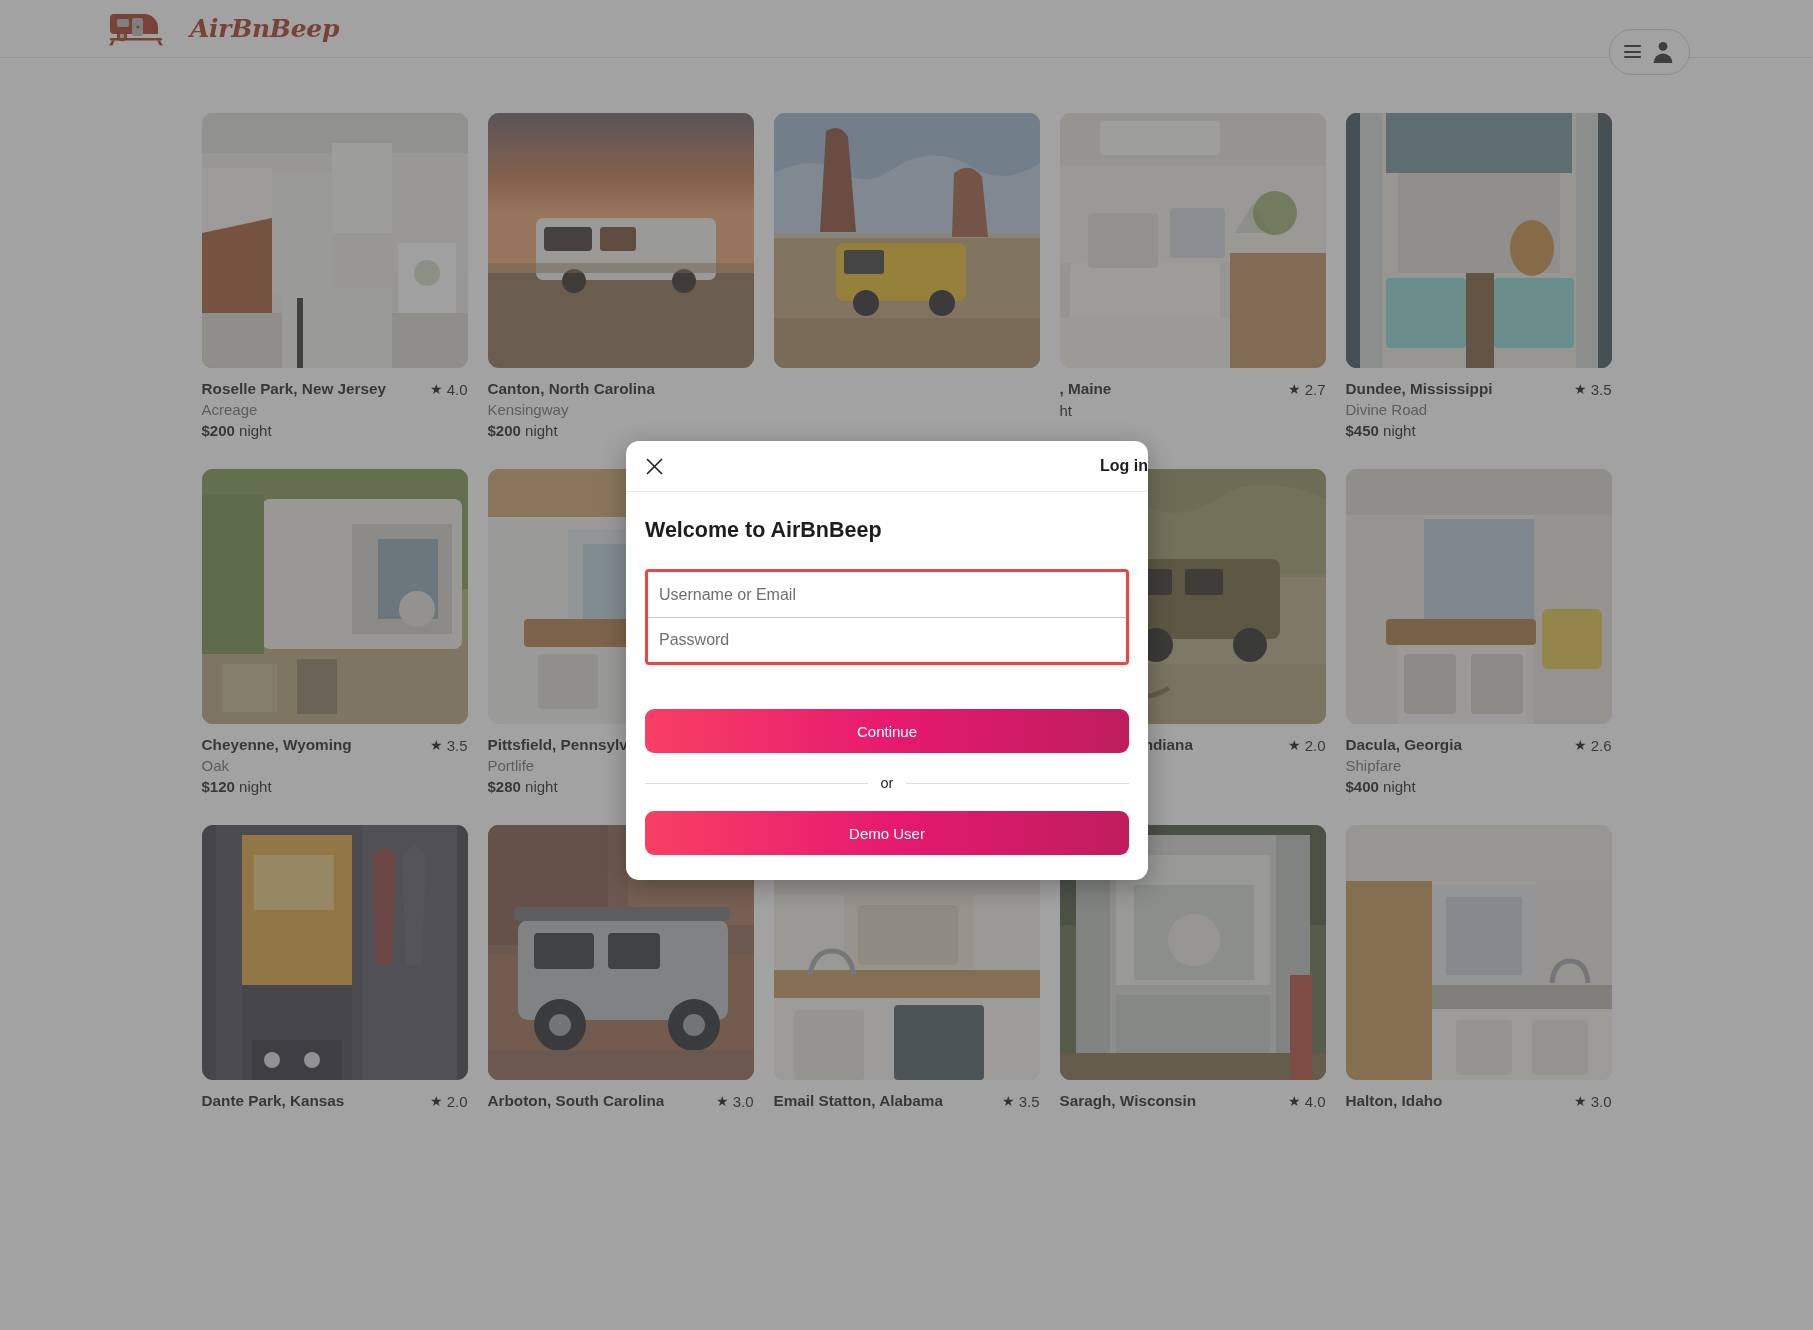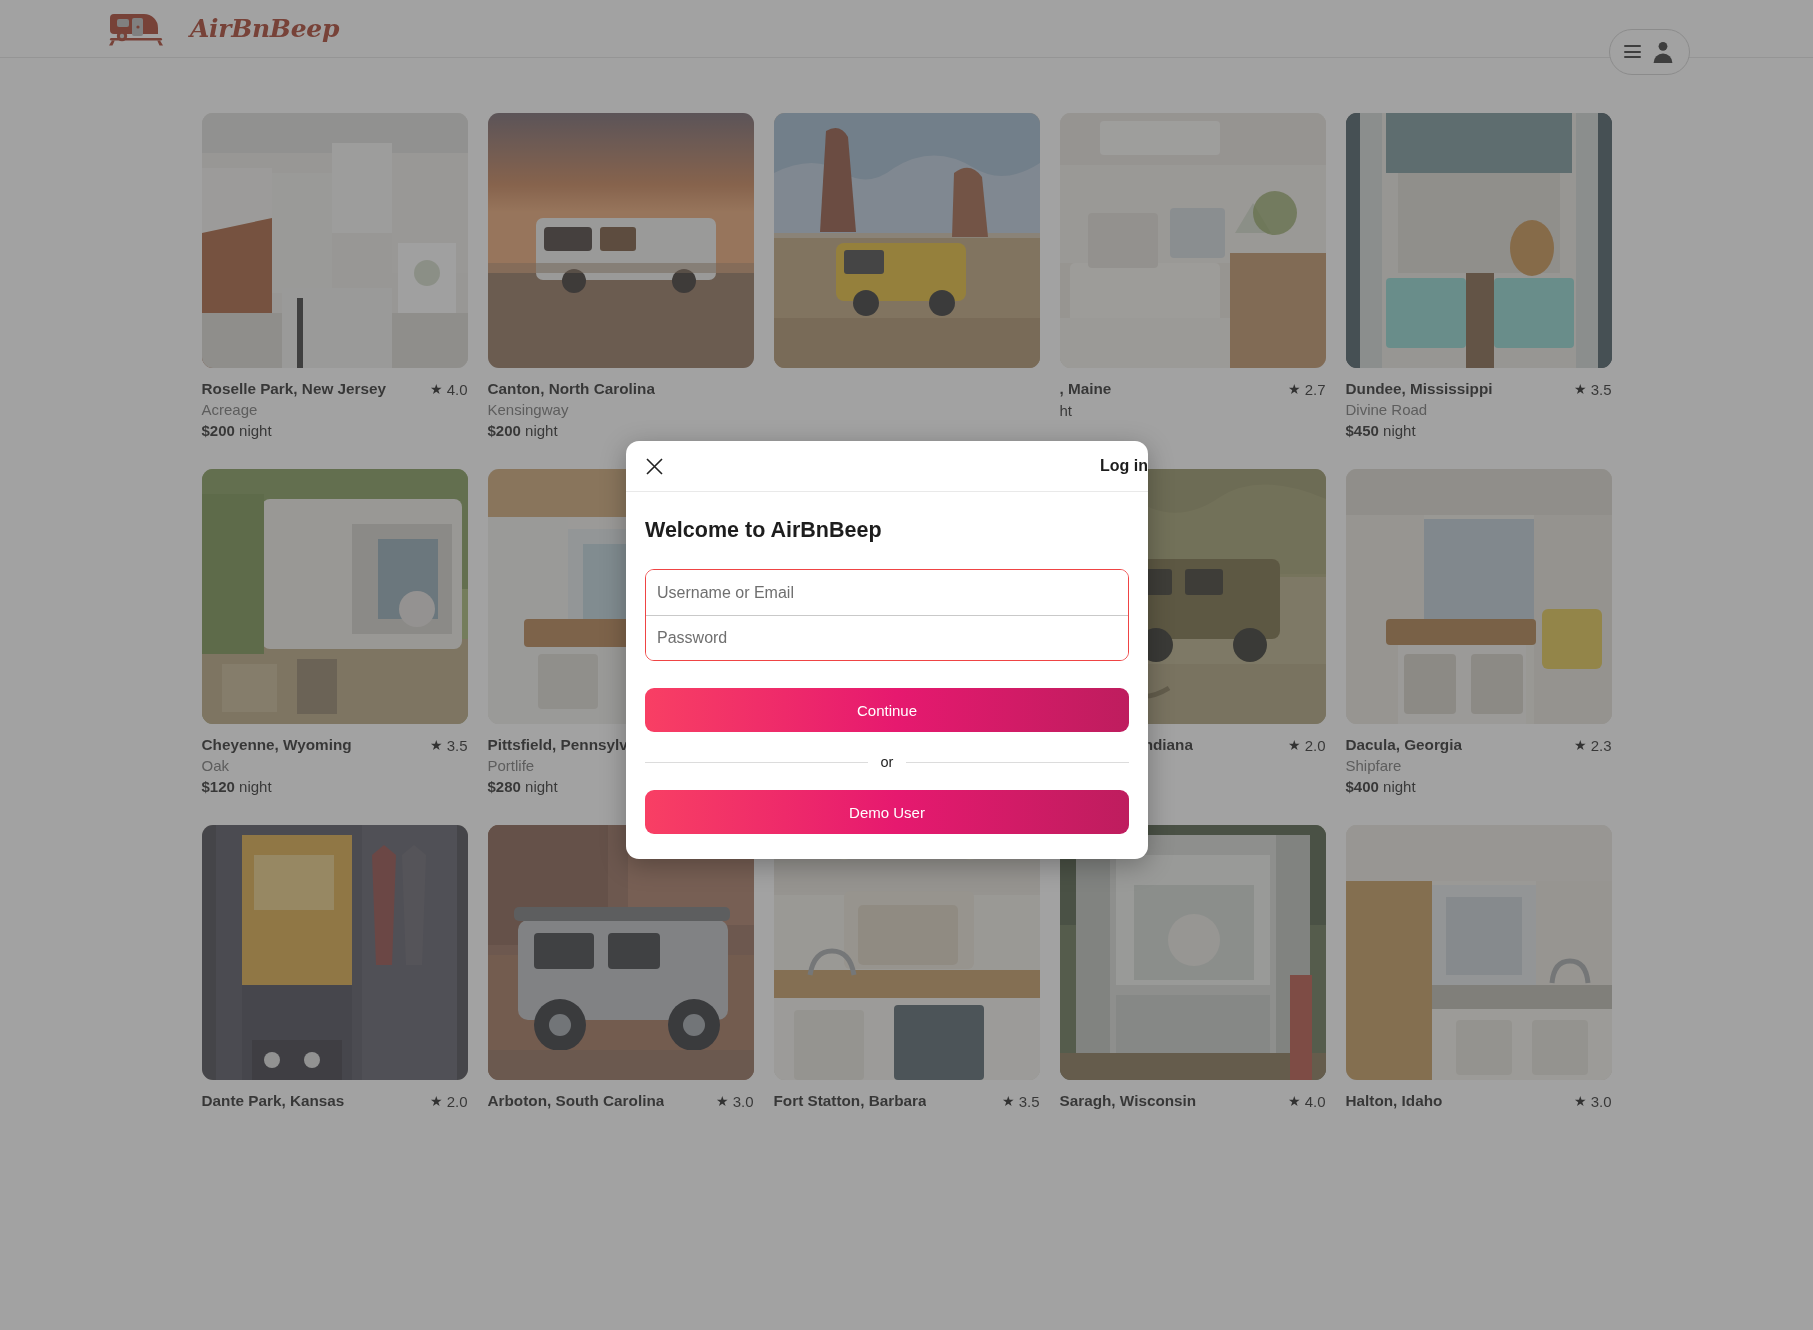--- a/index.html
+++ b/index.html
@@ -175,24 +175,24 @@
     border-radius: 50%;
   }
   .modal-body { padding: 26px 19px 25px 19px; }
   .welcome {
     font-size: 21.5px;
     font-weight: bold;
     color: #1d1d1d;
     margin: 0 0 26px 0;
   }
   .field-group {
-    border: 1px solid #ef4444;
-    border-radius: 9px;
+    border: 3px solid #ef4444;
+    border-radius: 4px;
     overflow: hidden;
-    margin-bottom: 27px;
+    margin-bottom: 44px;
   }
   .field-group input {
     display: block;
     width: 100%;
     height: 45px;
     border: none;
     outline: none;
     padding: 0 11px;
     font-size: 16px;
     font-family: "Liberation Sans", sans-serif;
@@ -555,21 +555,21 @@
           <rect x="52" y="176" width="128" height="79" fill="#f0eee9"></rect>
           <rect x="196" y="140" width="60" height="60" rx="6" fill="#e0c243"></rect>
           <rect x="58" y="185" width="52" height="60" rx="4" fill="#d0ccc2"></rect>
           <rect x="125" y="185" width="52" height="60" rx="4" fill="#d0ccc2"></rect>
         </svg>
       </div>
       <div class="card-line1">
         <span class="card-title">Dacula, Georgia</span>
         <span class="card-rating">
           <span class="star">★</span>
-          <span>2.3</span>
+          <span>2.6</span>
         </span>
       </div>
       <div class="card-sub">Shipfare</div>
       <div class="card-price">
         <b>$400</b>
         <span>night</span>
       </div>
     </div>
 
     <div class="card">
@@ -644,21 +644,21 @@
           <rect x="70" y="66" width="130" height="78" rx="6" fill="#e7e1d4"></rect>
           <rect x="84" y="80" width="100" height="60" rx="5" fill="#d9cfbc"></rect>
           <rect x="0" y="145" width="266" height="28" fill="#c09457"></rect>
           <rect x="0" y="173" width="266" height="82" fill="#f2f0eb"></rect>
           <rect x="20" y="185" width="70" height="70" rx="4" fill="#e4e1d8"></rect>
           <rect x="120" y="180" width="90" height="75" rx="4" fill="#4a5a62"></rect>
           <path d="M36 150 q4 -24 22 -24 t22 24" stroke="#9fa3a6" stroke-width="5" fill="none"></path>
         </svg>
       </div>
       <div class="card-line1">
-        <span class="card-title">Fort Statton, Barbara</span>
+        <span class="card-title">Email Statton, Alabama</span>
         <span class="card-rating">
           <span class="star">★</span>
           <span>3.5</span>
         </span>
       </div>
       <div class="card-sub"></div>
       <div class="card-price">
         <b></b>
         <span></span>
       </div>

